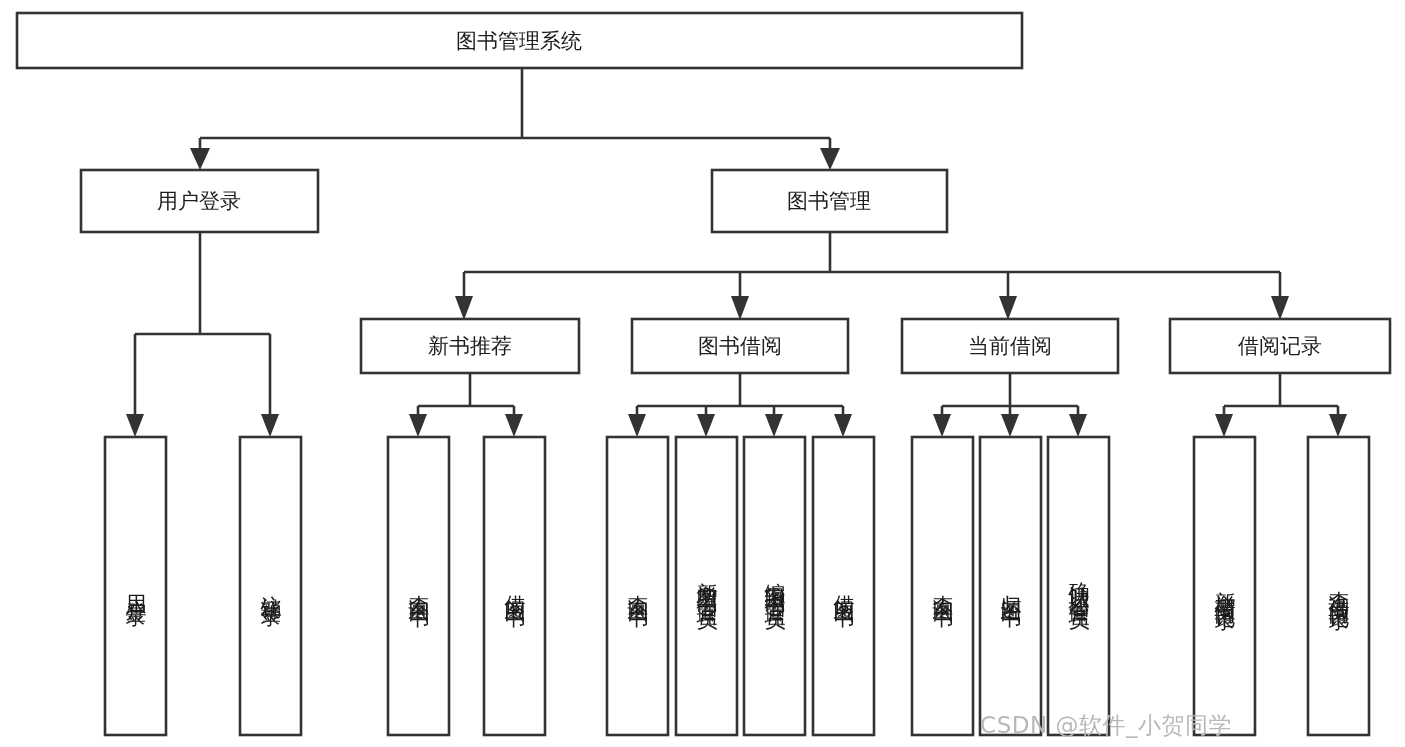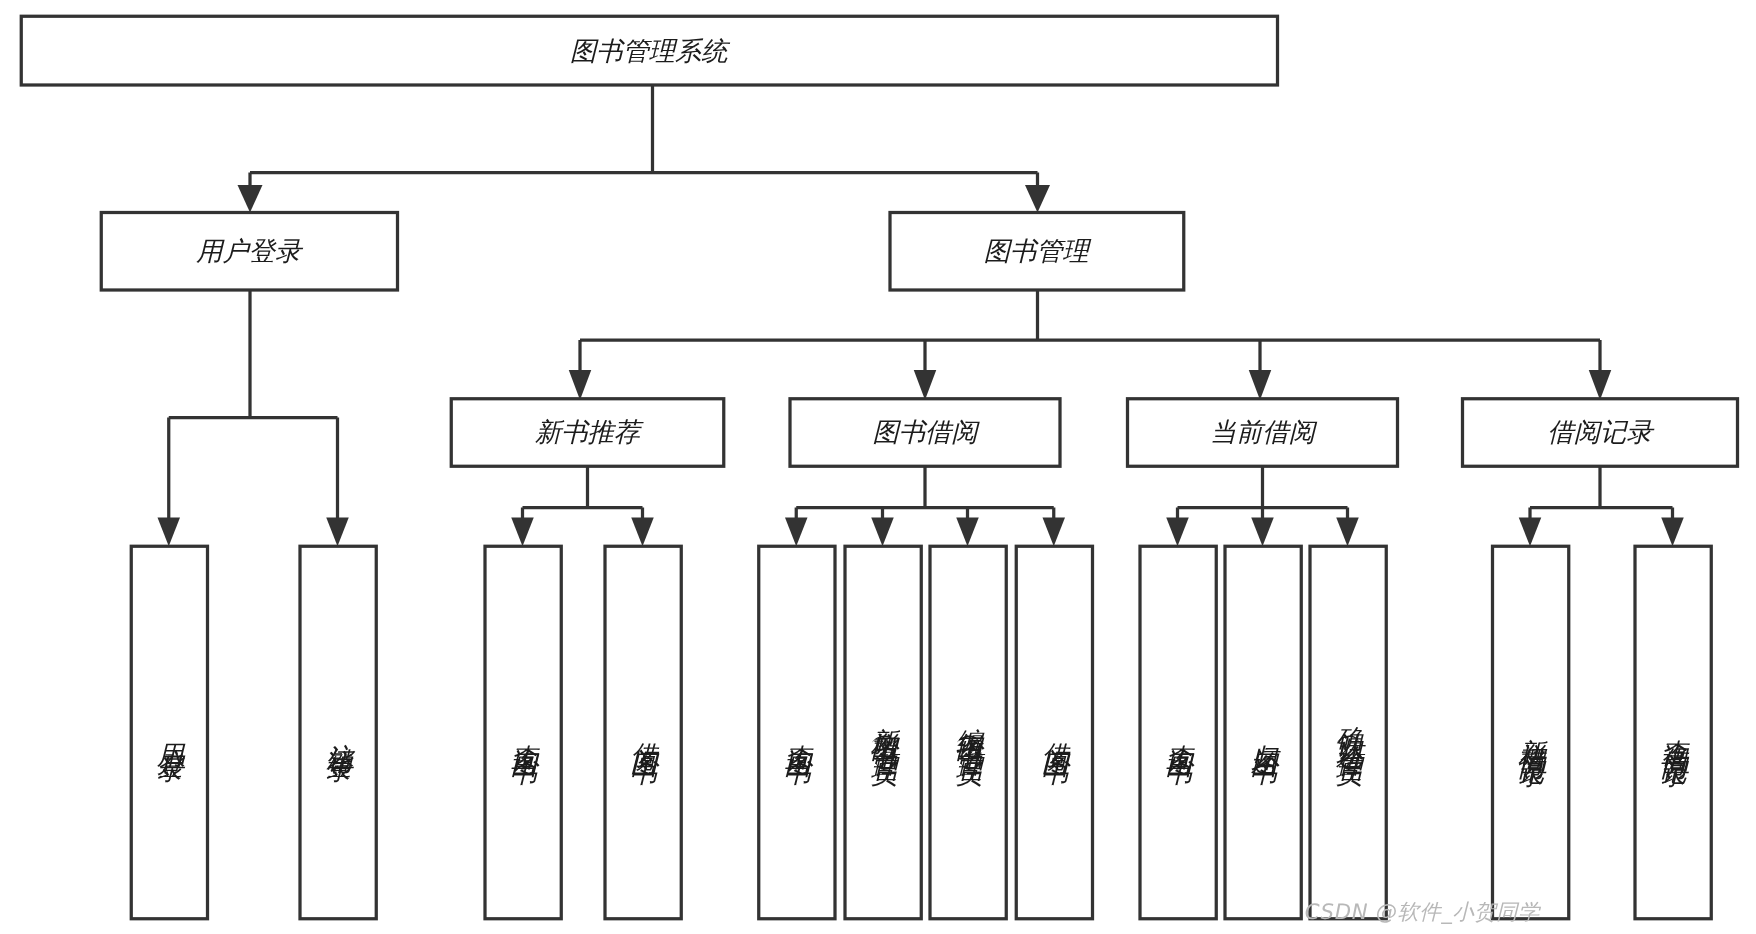--- a/index.html
+++ b/index.html
@@ -11,21 +11,20 @@
     width: 1405px;
     height: 747px;
     font-family: "DejaVu Sans", "Liberation Sans", sans-serif;
     overflow: hidden;
     position: relative;
   }
   #diagram-root {
     position: relative;
     width: 1238px;
     height: 747px;
-    font-style: italic;
   }
   svg.flow {
     position: absolute;
     left: 0;
     top: 0;
     width: 1405px;
     height: 747px;
     display: block;
   }
   .nodebox {
@@ -58,21 +57,21 @@
     text-orientation: upright;
     letter-spacing: 4px;
     text-anchor: middle;
     dominant-baseline: central;
   }
   .watermark {
     position: absolute;
     right: 6px;
     bottom: 6px;
     font-family: "DejaVu Sans", "Liberation Sans", sans-serif;
-    font-size: 17px;
+    font-size: 23px;
     color: #b8b8b8;
     white-space: nowrap;
     letter-spacing: 0.5px;
     user-select: none;
   }
 </style>
 </head>
 <body>
 
 <div id="diagram-root">

